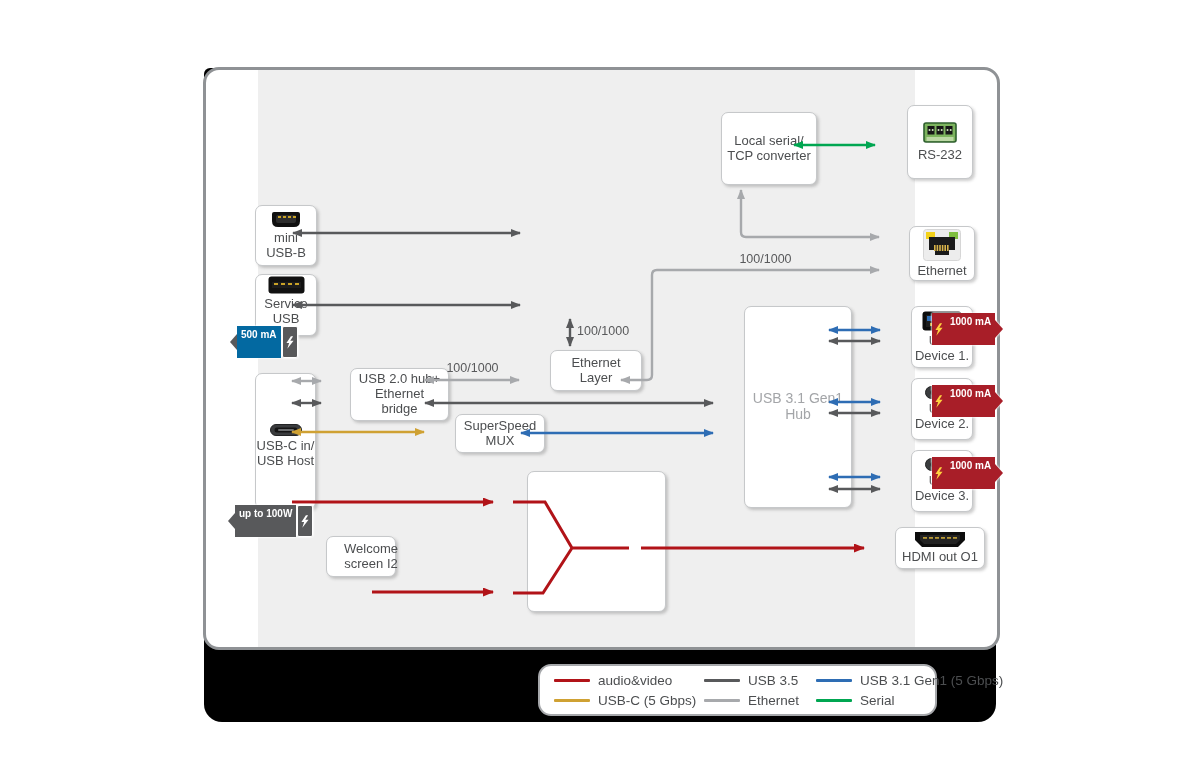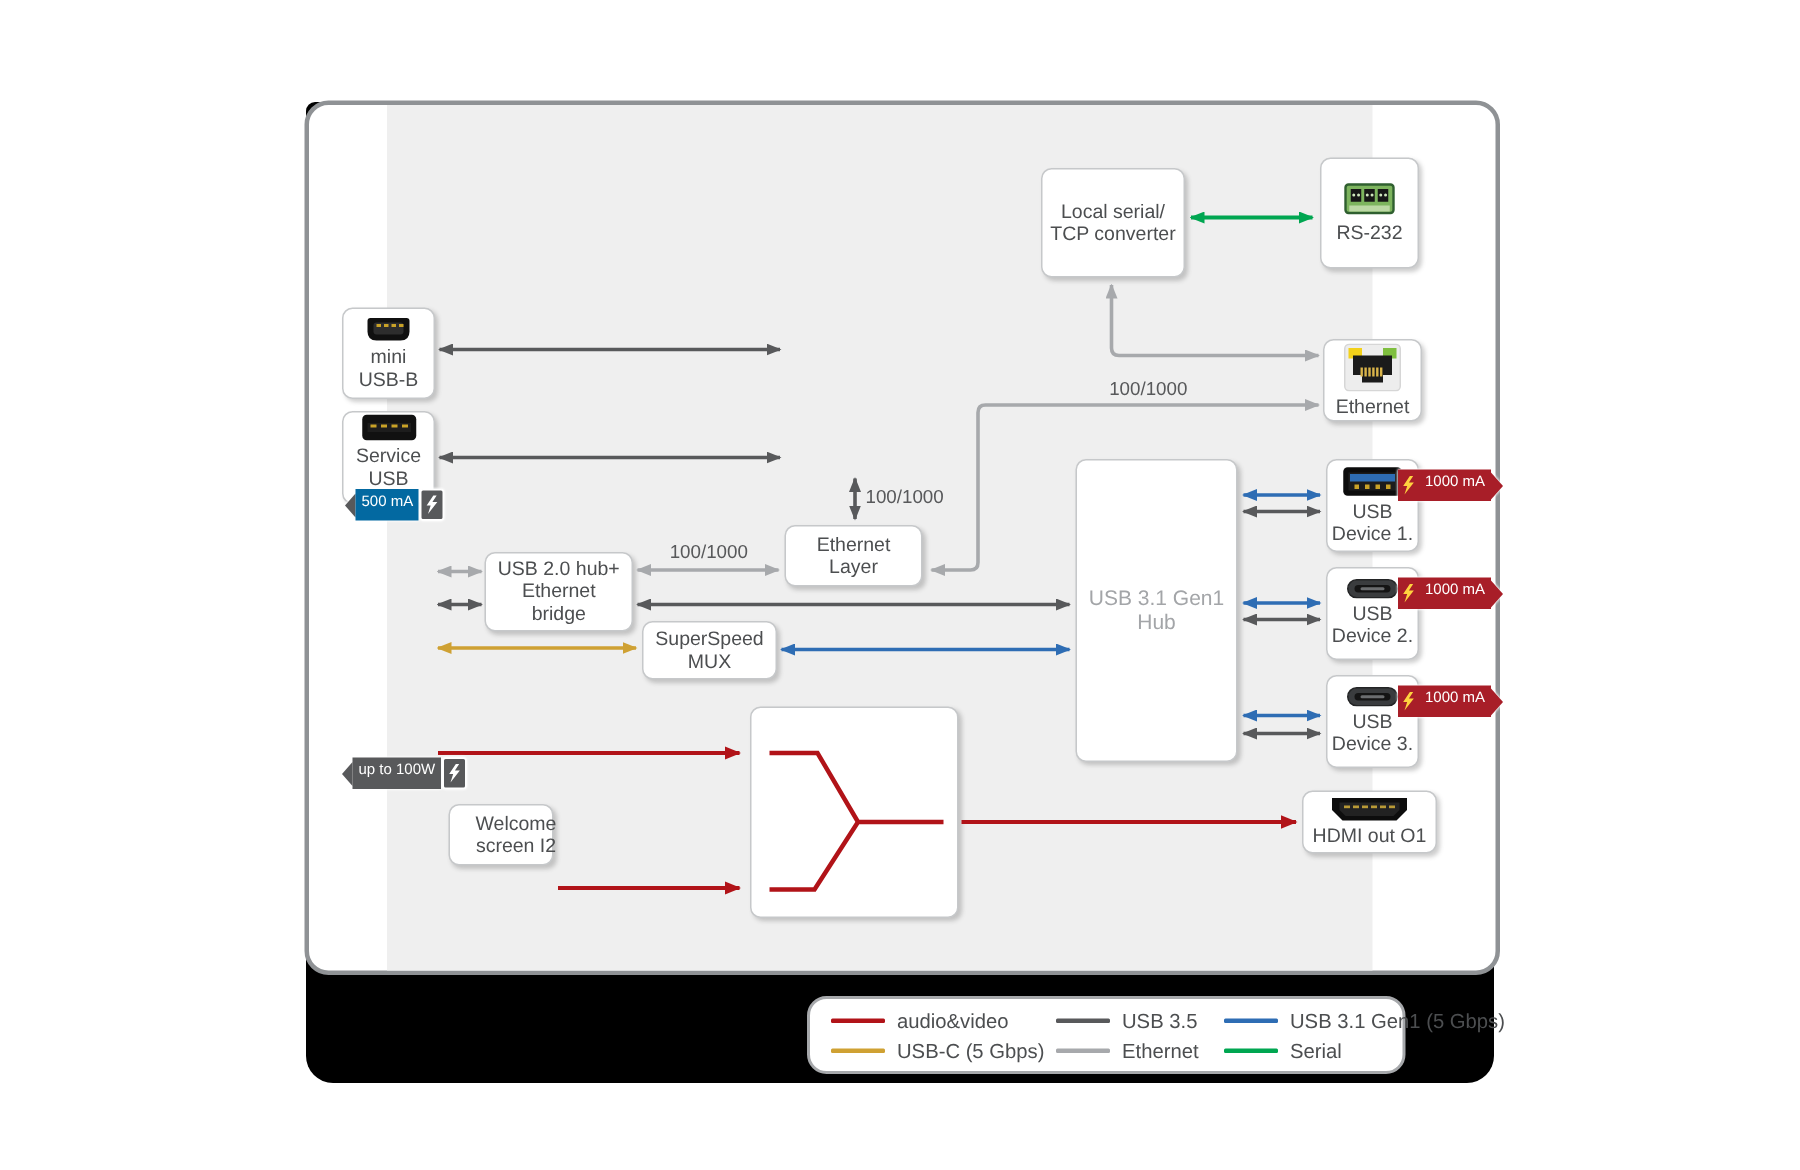--- a/index.html
+++ b/index.html
@@ -16,34 +16,34 @@
            border-radius:16px; }
   .panel-inner { position:absolute; left:258px; top:70px; width:657px; height:577px;
                  background:#efefef; }
 
   
   .node { position:absolute; box-sizing:border-box; background:#fff;
           border:1px solid #c6c8ca; border-radius:7px;
           box-shadow:2px 2px 3px rgba(80,80,80,.28);
           display:flex; flex-direction:column; align-items:center; justify-content:center;
           gap:3px; font-size:13px; line-height:1.13; text-align:center; color:#4c4e50;
-          z-index:2; }
+          z-index:2;margin-left:27px; }
   .lbl { white-space:pre-line; }
   .bold  { font-weight:bold; font-size:15px; }
   .hubtx { font-weight:normal; font-size:14px; color:#a3a5a8; }
 
   
   #wires { position:absolute; left:0; top:0; z-index:3; pointer-events:none; }
 
   
   .elabel { position:absolute; z-index:4; font-size:12.5px; color:#58595b; }
 
   
-  .badge { position:absolute; display:flex; align-items:stretch; height:21px;
-           z-index:5; font-weight:normal; font-size:10px; line-height:18px; color:#fff;
+  .badge { position:absolute; display:flex; align-items:stretch; height:32px;
+           z-index:5; font-weight:bold; font-size:10px; line-height:18px; color:#fff;
            filter:drop-shadow(0 0 1px #fff) drop-shadow(0 0 .5px #fff); }
   .notch-l { width:0; height:0; align-self:center;
              border-right:7px solid #58595b; border-top:8px solid transparent;
              border-bottom:8px solid transparent; }
   .notch-r { width:0; height:0; align-self:center;
              border-left:8px solid #a81e28; border-top:9px solid transparent;
              border-bottom:9px solid transparent; }
   .btxt  { padding:0 4px; white-space:nowrap; }
   .bbolt { width:16px; display:flex; align-items:center; justify-content:center;
            box-sizing:border-box; border:1.5px solid #fff; border-radius:2px; margin-left:1px; }
@@ -144,20 +144,29 @@
     <span class="lbl">USB 2.0 hub+
 Ethernet
 bridge</span>
   </div>
 
   <div class="node" style="left:428px;top:414px;width:90px;height:39px;">
     <span class="lbl">SuperSpeed
 MUX</span>
   </div>
 
+  <div class="node" style="left:228px;top:373px;width:61px;height:136px;justify-content:flex-start;padding-top:50px;">
+    <svg class="icon" width="32" height="12" viewBox="0 0 32 12">
+      <rect x="0.5" y="0.5" width="31" height="11" rx="5.5" fill="#3a3c3e" stroke="#232425"></rect>
+      <rect x="4.5" y="3.5" width="23" height="5" rx="2.5" fill="#141414"></rect>
+      <rect x="8" y="5" width="16" height="2" rx="1" fill="#6b6d6f"></rect>
+    </svg>
+    <span class="lbl">USB-C in/
+USB Host</span>
+  </div>
 
   <div class="node" style="left:717px;top:306px;width:108px;height:202px;">
     <span class="lbl hubtx">USB 3.1 Gen1
 Hub</span>
   </div>
 
   <div class="node" style="left:884px;top:306px;width:62px;height:62px;">
     <svg class="icon" width="40" height="20" viewBox="0 0 40 20">
       <rect x="0.5" y="0.5" width="39" height="19" rx="3" fill="#0c0c0c"></rect>
       <rect x="4" y="4" width="32" height="12" fill="#1c1c1c"></rect>

